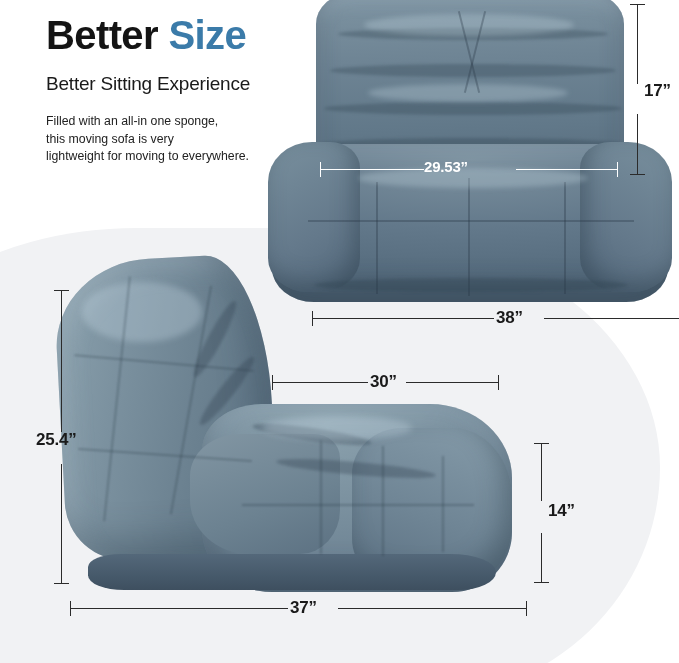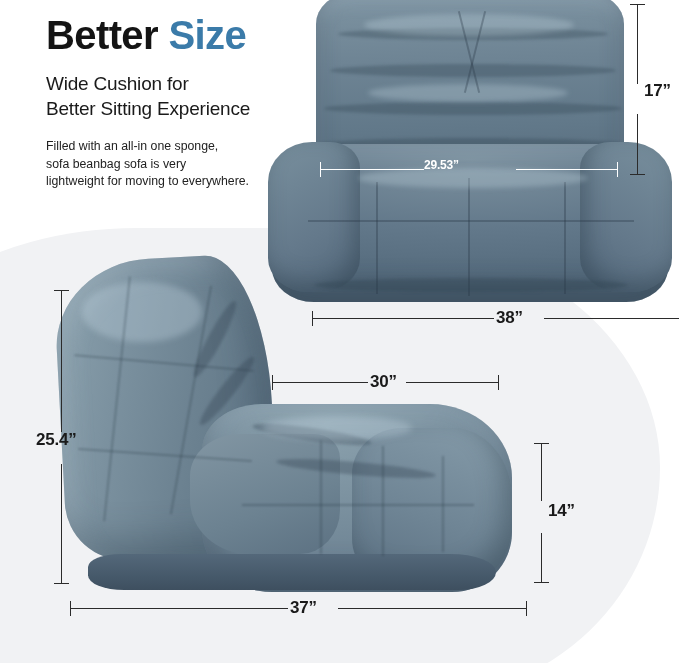--- a/index.html
+++ b/index.html
@@ -305,21 +305,21 @@
     <div class="s-seam" style="left:390px; top:198px; width:2px;  height:96px;"></div>
     <div class="s-seam" style="left:190px; top:246px; width:232px; height:2px;"></div>
     <div class="s-hl" style="left:210px; top:158px; width:150px; height:24px;"></div>
   </div>
 
   <div class="dim dim-white" style="left:320px; top:158px; width:298px; height:22px;">
     <div class="dim-line-h" style="left:0px;   top:11px; width:104px;"></div>
     <div class="dim-line-h" style="left:196px; top:11px; width:102px;"></div>
     <div class="dim-cap-h" style="left:0px;   top:4px;"></div>
     <div class="dim-cap-h" style="left:297px; top:4px;"></div>
-    <div class="dim-label" style="left:104px; top:0px; font-size:12px;">29.53”</div>
+    <div class="dim-label" style="left:104px; top:0px; font-size:15px;">29.53”</div>
   </div>
 
   <div class="dim" style="left:624px; top:4px; width:35px; height:172px;">
     <div class="dim-cap-v" style="left:6px;  top:0px;"></div>
     <div class="dim-line-v" style="left:13px; top:0px;   height:80px;"></div>
     <div class="dim-line-v" style="left:13px; top:110px; height:61px;"></div>
     <div class="dim-cap-v" style="left:6px;  top:170px;"></div>
     <div class="dim-label" style="left:20px; top:77px;">17”</div>
   </div>
 
@@ -361,23 +361,22 @@
     <div class="dim-line-h" style="left:268px; top:10px; width:188px;"></div>
     <div class="dim-cap-h" style="left:456px; top:3px;"></div>
     <div class="dim-label" style="left:220px; top:0px;">37”</div>
   </div>
 
   <div class="heading-block">
     <div class="title-row">
       <span class="title-main">Better </span><span class="title-accent">Size</span>
     </div>
     <div class="subtitle">
-      <div>Wide Cushion for</div>
       <div>Better Sitting Experience</div>
     </div>
     <div class="bodytext">
       <div>Filled with an all-in one sponge,</div>
-      <div>sofa beanbag sofa is very</div>
+      <div>this moving sofa is very</div>
       <div>lightweight for moving to everywhere.</div>
     </div>
   </div>
 
 </div>
 
 </body></html>

